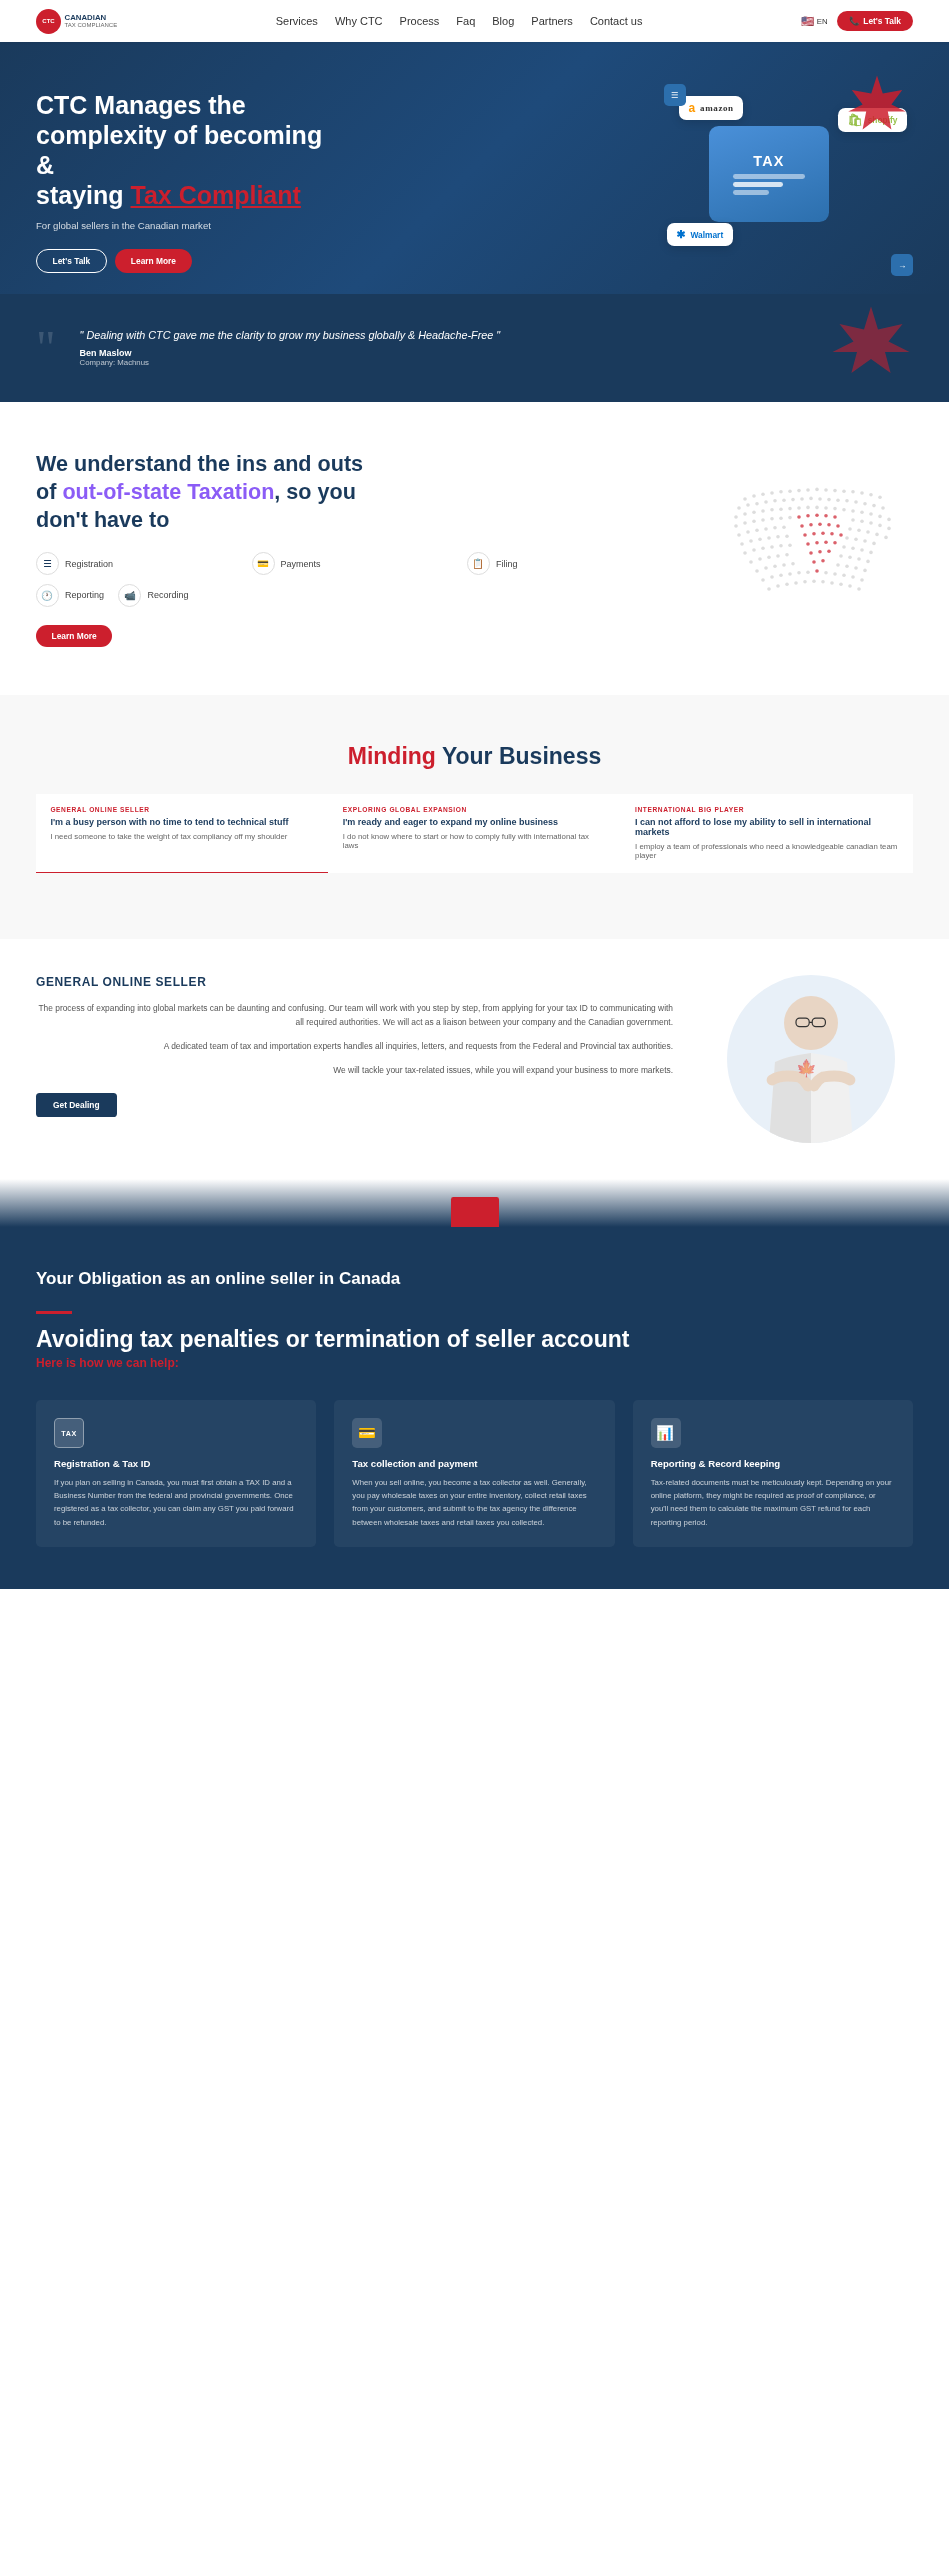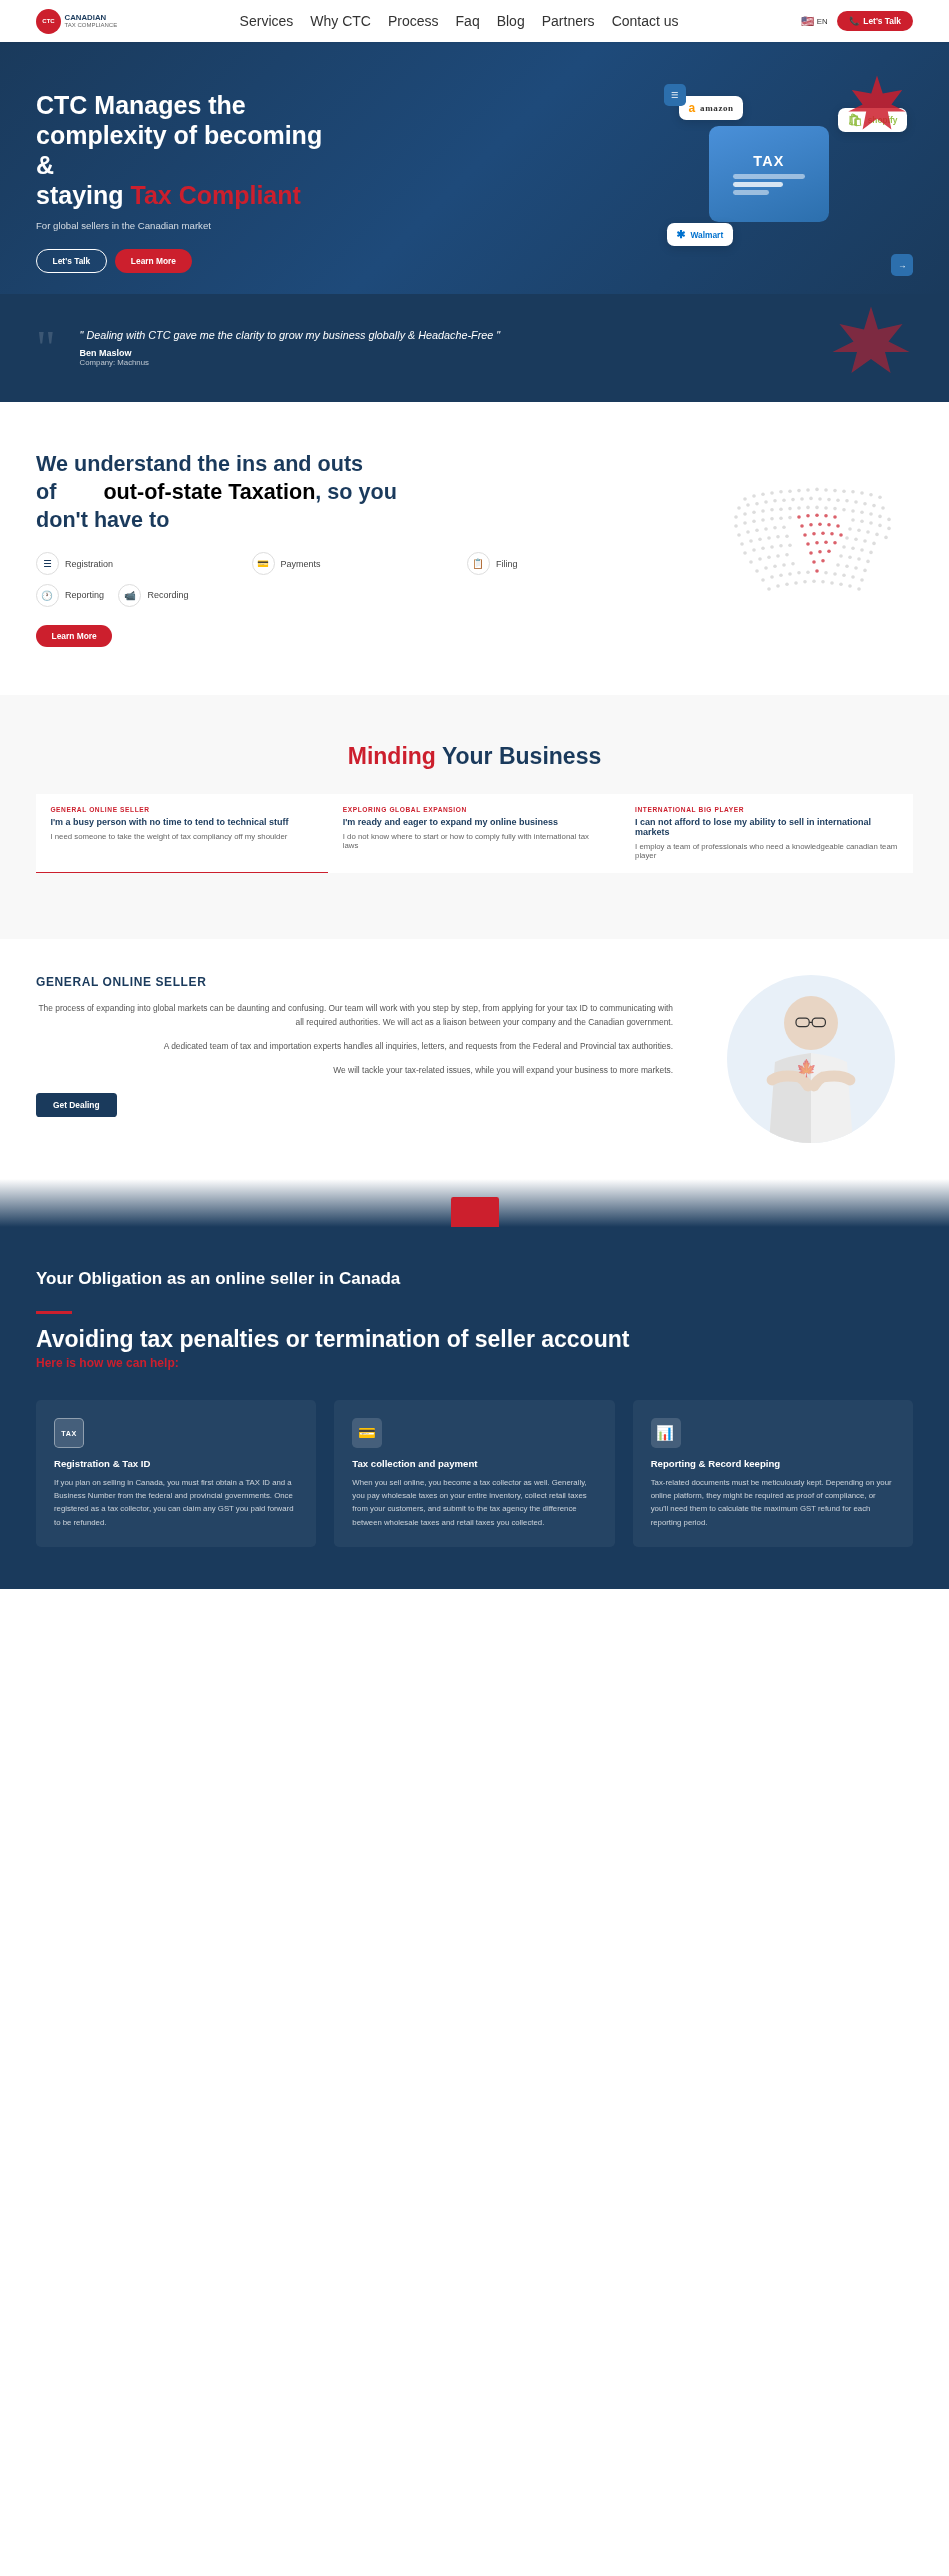--- a/index.html
+++ b/index.html
@@ -9,34 +9,34 @@
     nav {
       display: flex; align-items: center; justify-content: space-between;
       padding: 0 36px; height: 42px; background: #fff;
       box-shadow: 0 0.6px 3.6px rgba(0,0,0,0.08); position: sticky; top: 0; z-index: 100;
     }
     .nav-logo { display: flex; align-items: center; gap: 3.6px; }
     .nav-logo-icon { width: 25px; height: 25px; background: #cc1f2d; border-radius: 50%; display: flex; align-items: center; justify-content: center; }
     .nav-logo-icon span { color: #fff; font-size: 6px; font-weight: 900; text-align: center; line-height: 1.1; }
     .nav-logo-text { font-size: 7.8px; font-weight: 700; color: #1a3a5c; line-height: 1.2; }
     .nav-links { display: flex; align-items: center; gap: 17px; }
-    .nav-links a { text-decoration: none; color: #333; font-size: 14px; font-weight: 500; }
+    .nav-links a { text-decoration: none; color: #333; font-size: 11px; font-weight: 500; }
     .nav-right { display: flex; align-items: center; gap: 9.6px; }
     .btn-lang { display: flex; align-items: center; gap: 2.4px; font-size: 7.8px; color: #333; background: none; border: none; cursor: pointer; }
     .btn-talk { background: #cc1f2d; color: #fff; border: none; border-radius: 12px; padding: 4.8px 12px; font-size: 8.4px; font-weight: 600; cursor: pointer; display: flex; align-items: center; gap: 3.6px; }
 
     
     .hero {
       background: linear-gradient(135deg, #1a3a5c 0%, #1e4a7a 50%, #1a3a5c 100%);
       min-height: 252px; padding: 36px 36px 0 36px;
       display: flex; align-items: flex-start; justify-content: space-between; overflow: hidden; position: relative;
     }
     .hero-content { max-width: 287px; padding-top: 12px; }
     .hero-title { font-size: 25px; font-weight: 700; color: #fff; line-height: 1.2; margin-bottom: 9.6px; }
-    .hero-title .highlight { color: #cc1f2d; }
+    .hero-title .highlight { color: #cc1f2d; text-decoration: underline; }
     .hero-subtitle { font-size: 9.6px; color: rgba(255,255,255,0.8); margin-bottom: 18px; }
     .hero-buttons { display: flex; gap: 8.4px; }
     .btn-outline-white { background: transparent; border: 1.2px solid #fff; color: #fff; border-radius: 15px; padding: 6px 15.6px; font-size: 8.4px; font-weight: 600; cursor: pointer; }
     .btn-red { background: #cc1f2d; border: none; color: #fff; border-radius: 15px; padding: 6px 15.6px; font-size: 8.4px; font-weight: 600; cursor: pointer; }
     .hero-visual { position: relative; width: 252px; height: 216px; }
 
     
     .platform-card {
       position: absolute; background: #fff; border-radius: 7.2px; padding: 4.8px 9.6px;
       display: flex; align-items: center; gap: 4.8px; box-shadow: 0 2.4px 9.6px rgba(0,0,0,0.15);
@@ -67,21 +67,21 @@
     .testimonial-quote { font-size: 10.8px; font-style: italic; margin-bottom: 7.2px; }
     .testimonial-author { font-weight: 700; font-size: 9px; }
     .testimonial-company { font-size: 7.8px; color: rgba(255,255,255,0.7); }
     .maple-leaf-deco { position: absolute; right: 36px; top: 0; bottom: 0; display: flex; align-items: center; }
     .maple-svg { width: 84px; opacity: 0.7; }
 
     
     .taxation-section { padding: 48px 36px; display: flex; gap: 36px; align-items: center; }
     .taxation-content { flex: 1; }
     .section-title { font-size: 21.6px; font-weight: 700; color: #1a3a5c; line-height: 1.3; margin-bottom: 18px; }
-    .section-title .highlight { color: #000000; margin-left: 41px; }
+    .section-title .highlight { color: #8b5cf6; }
     .service-item { display: flex; align-items: center; gap: 6px; font-size: 9px; color: #444; }
     .service-icon { width: 23px; height: 23px; border: 0.9px solid #ddd; border-radius: 50%; display: flex; align-items: center; justify-content: center; color: #1a3a5c; font-size: 9.6px; flex-shrink: 0; }
     .taxation-visual { width: 204px; flex-shrink: 0; }
 
     
     .minding-section { padding: 48px 36px; background: #f8f8f8; }
     .minding-title { text-align: center; font-size: 23px; font-weight: 700; color: #1a3a5c; margin-bottom: 24px; }
     .minding-title .highlight { color: #cc1f2d; }
     .persona-tabs { display: flex; gap: 0; margin-bottom: 18px; }
     .persona-tab {

